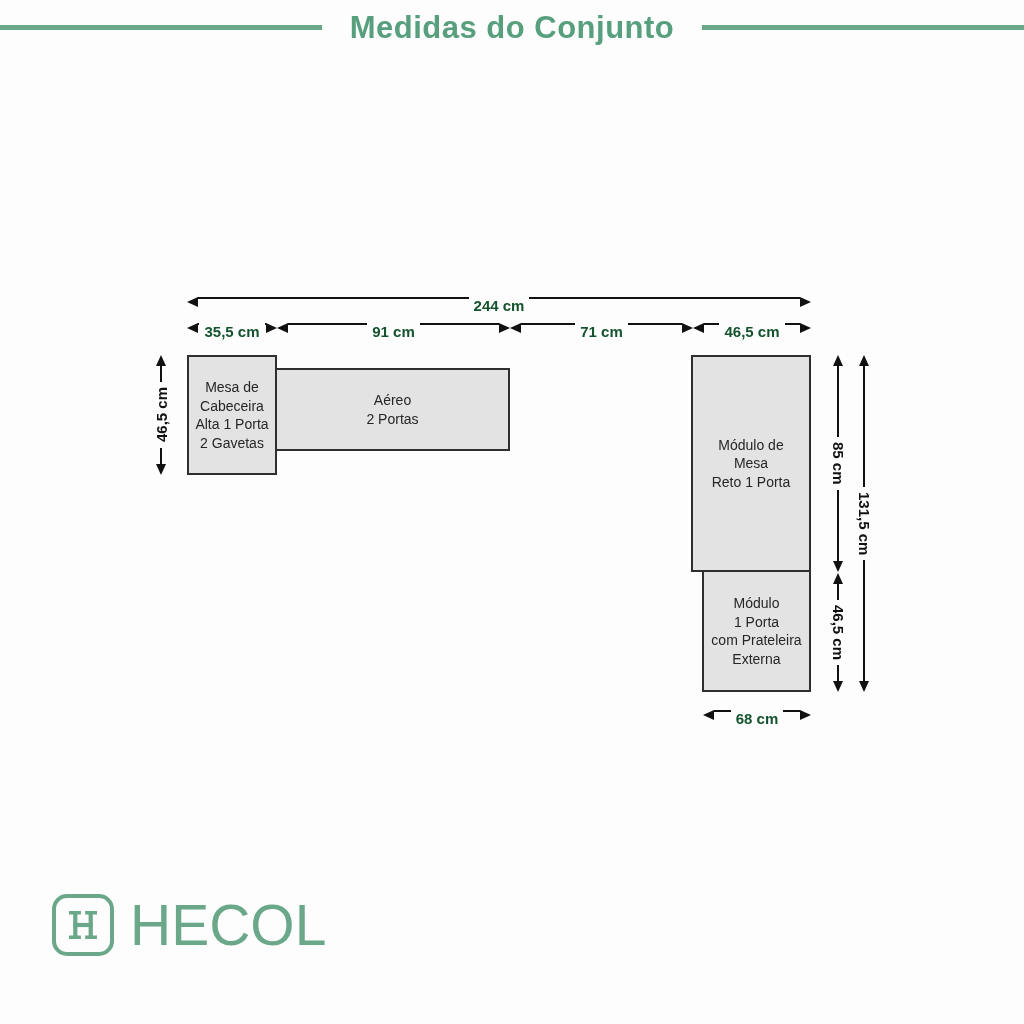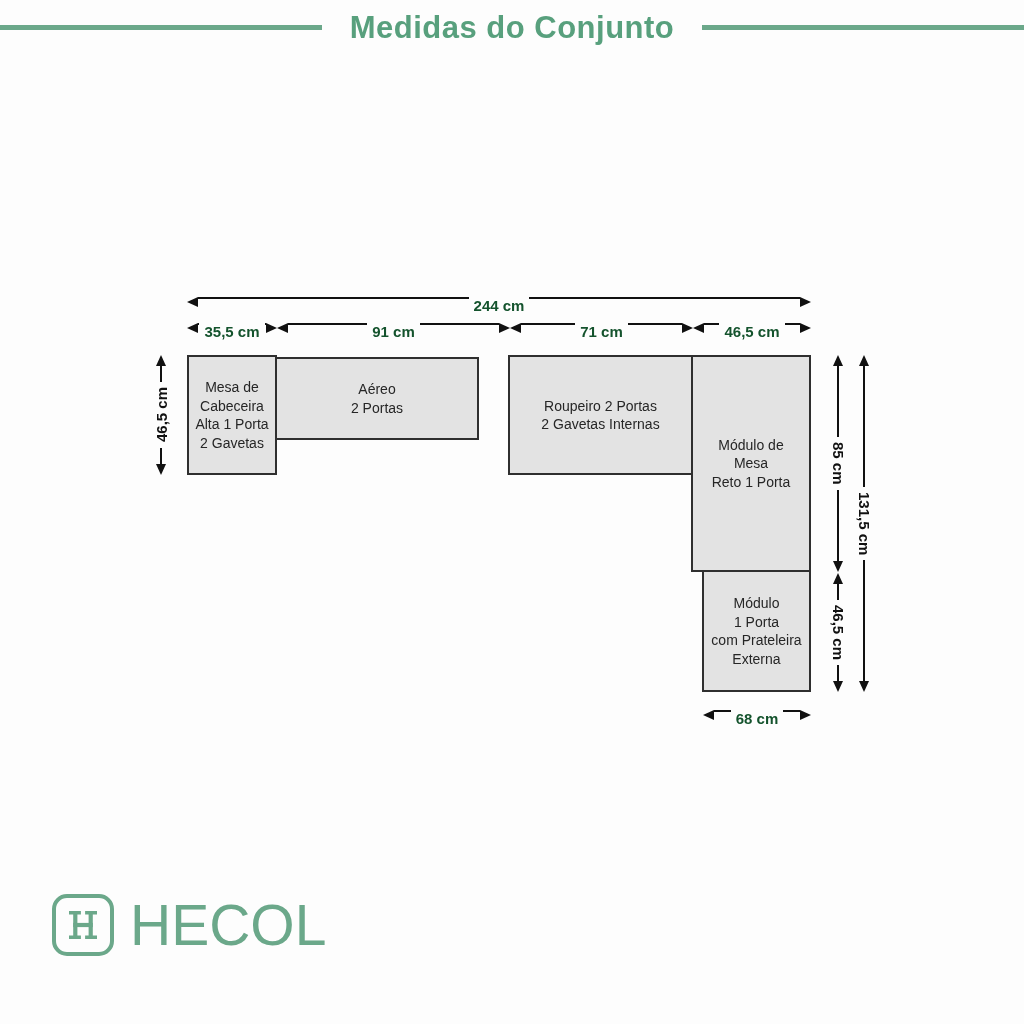--- a/index.html
+++ b/index.html
@@ -147,33 +147,27 @@
 
   <div class="fbox" style="left:187px;top:355px;width:90px;height:120px">
     <div class="blabel">
       <div>Mesa de</div>
       <div>Cabeceira</div>
       <div>Alta 1 Porta</div>
       <div>2 Gavetas</div>
     </div>
   </div>
 
-  <div class="fbox" style="left:275px;top:357px;width:204px;height:83px">
+  <div class="fbox" style="left:275px;top:368px;width:235px;height:83px">
     <div class="blabel">
       <div>Aéreo</div>
       <div>2 Portas</div>
     </div>
   </div>
 
-  <div class="fbox" style="left:508px;top:355px;width:185px;height:120px">
-    <div class="blabel">
-      <div>Roupeiro 2 Portas</div>
-      <div>2 Gavetas Internas</div>
-    </div>
-  </div>
 
   <div class="fbox" style="left:691px;top:355px;width:120px;height:217px">
     <div class="blabel">
       <div>Módulo de</div>
       <div>Mesa</div>
       <div>Reto 1 Porta</div>
     </div>
   </div>
 
   <div class="fbox" style="left:702px;top:570px;width:109px;height:122px">

